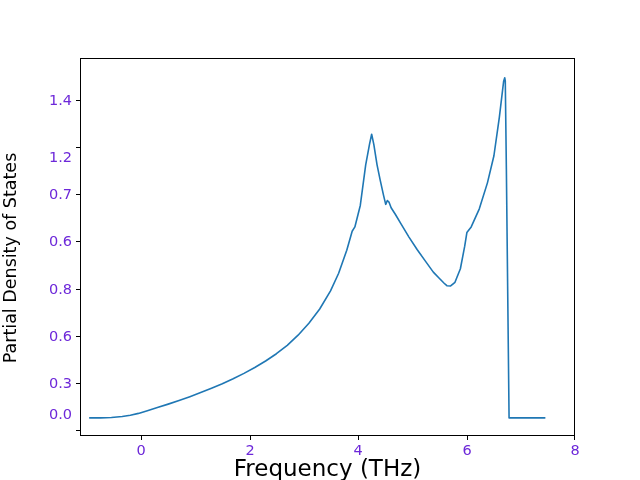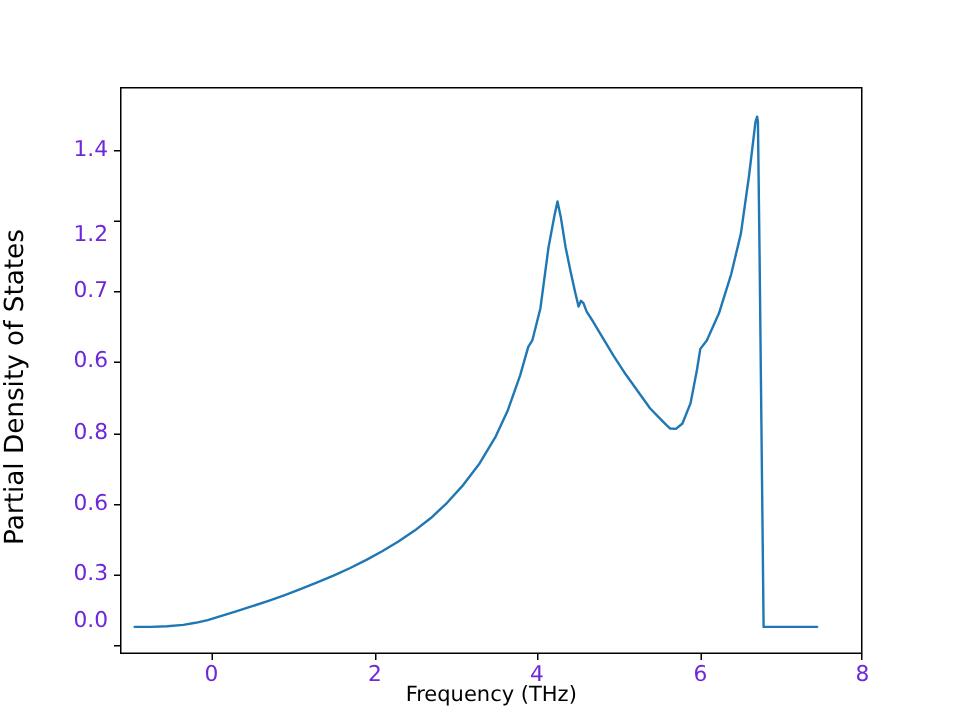--- a/index.html
+++ b/index.html
@@ -67,21 +67,21 @@
     height: 1.1px;
     width: 3.8px;
     left: 76.2px;
   }
   #xlabel {
     position: absolute;
     left: 80px;
     width: 495px;
     top: 455px;
     text-align: center;
-    font-size: 14px;
+    font-size: 23px;
     color: #000000;
   }
   #ylabel {
     position: absolute;
     left: 0px;
     top: 0px;
     width: 378px;
     height: 22px;
     transform: translate(-178px, 247px) rotate(-90deg);
     transform-origin: center center;

